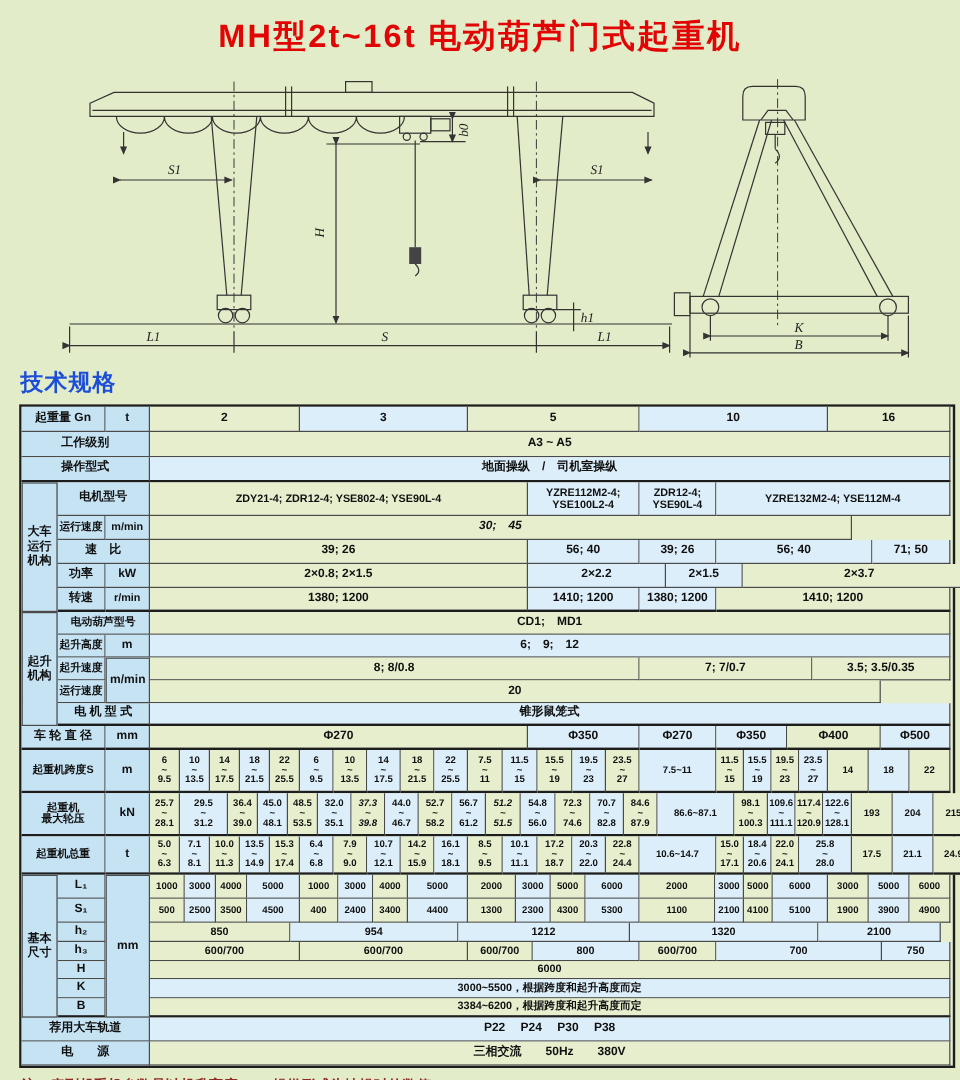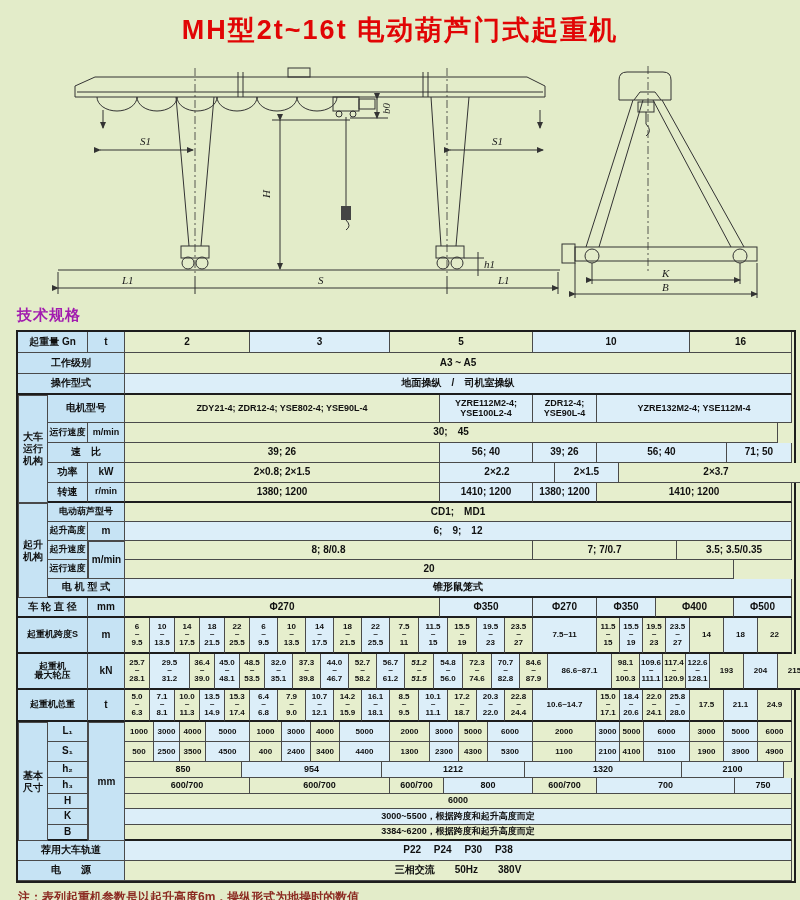--- a/index.html
+++ b/index.html
@@ -1,20 +1,20 @@
 <!DOCTYPE html>
 <html><head>
 <meta charset="utf-8">
 <style>
   html,body{margin:0;padding:0;background:#e3ecc9;width:800px;height:900px;overflow:hidden;
     font-family:"Liberation Sans","DejaVu Sans",sans-serif;-webkit-font-smoothing:antialiased;}
   .title{color:#e10505;font-size:27px;font-weight:bold;text-align:center;letter-spacing:2px;
     margin:12px 0 2px 0;}
   .drawings{display:block;margin:0 auto;}
-  .sec-heading{color:#a21caf;font-size:15px;font-weight:bold;margin:4px 0 5px 17px;letter-spacing:1px;}
+  .sec-heading{color:#1d4ed8;font-size:19px;font-weight:bold;margin:4px 0 5px 17px;letter-spacing:1px;}
   #spec-table{position:relative;width:776px;margin-left:16px;border:2px solid #1d1d1d;background:#e6eecd;}
   .trow{display:flex;}
   .cell{box-sizing:border-box;height:100%;flex:0 0 auto;display:flex;align-items:center;justify-content:center;
     text-align:center;white-space:pre-line;overflow:hidden;line-height:1.05;font-weight:bold;color:#101010;
     border-right:1px solid #4a4a4a;border-bottom:1px solid #4a4a4a;font-size:10px;}
   .trow.thick .cell{border-bottom:2px solid #1d1d1d;}
   .lbl{background:#c6e3f4;}
   .g{background:#e6eecd;}
   .b{background:#dceef9;}
   .s{font-size:9px;}
@@ -164,21 +164,21 @@
       <div class="cell val b s" style="width: 93px;">YZRE112M2-4;
 YSE100L2-4</div>
       <div class="cell val b s" style="width: 64px;">ZDR12-4;
 YSE90L-4</div>
       <div class="cell val b s" style="width: 195px;">YZRE132M2-4;  YSE112M-4</div>
     </div>
     <div class="trow" style="height: 20px;">
       <div class="cell lbl" style="width: 30px;"></div>
       <div class="cell lbl s" style="width: 40px;">运行速度</div>
       <div class="cell lbl s" style="width: 37px;">m/min</div>
-      <div class="cell val g" style="width: 653px;">30;　45</div>
+      <div class="cell val g" style="width: 585px; font-style: italic;">30;　45</div>
     </div>
     <div class="trow" style="height: 20px;">
       <div class="cell lbl" style="width: 30px;"></div>
       <div class="cell lbl" style="width: 77px;">速　比</div>
       <div class="cell val g" style="width: 315px;">39; 26</div>
       <div class="cell val b" style="width: 93px;">56; 40</div>
       <div class="cell val b" style="width: 64px;">39; 26</div>
       <div class="cell val b" style="width: 130px;">56; 40</div>
       <div class="cell val b" style="width: 65px;">71; 50</div>
     </div>
@@ -320,21 +320,21 @@
 39.0</div>
       <div class="cell val b xs" style="width: 25px;">45.0
 ~
 48.1</div>
       <div class="cell val g xs" style="width: 25px;">48.5
 ~
 53.5</div>
       <div class="cell val b xs" style="width: 28px;">32.0
 ~
 35.1</div>
-      <div class="cell val g xs" style="width: 28px;">37.3
+      <div class="cell val g xs" style="width: 28px; font-style: italic;">37.3
 ~
 39.8</div>
       <div class="cell val b xs" style="width: 28px;">44.0
 ~
 46.7</div>
       <div class="cell val g xs" style="width: 28px;">52.7
 ~
 58.2</div>
       <div class="cell val b xs" style="width: 28px;">56.7
 ~
@@ -422,21 +422,21 @@
       <div class="cell val b xs" style="width: 64px;">10.6~14.7</div>
       <div class="cell val g xs" style="width: 23px;">15.0
 ~
 17.1</div>
       <div class="cell val b xs" style="width: 23px;">18.4
 ~
 20.6</div>
       <div class="cell val g xs" style="width: 23px;">22.0
 ~
 24.1</div>
-      <div class="cell val b xs" style="width: 24px;">25.8
+      <div class="cell val b xs" style="width: 44px;">25.8
 ~
 28.0</div>
       <div class="cell val g xs" style="width: 34px;">17.5</div>
       <div class="cell val b xs" style="width: 34px;">21.1</div>
       <div class="cell val g xs" style="width: 34px;">24.9</div>
     </div>
     <div class="trow" style="height: 20px;">
       <div class="cell lbl" style="width: 30px;"></div>
       <div class="cell lbl" style="width: 40px;">L₁</div>
       <div class="cell lbl" style="width: 37px;"></div>

